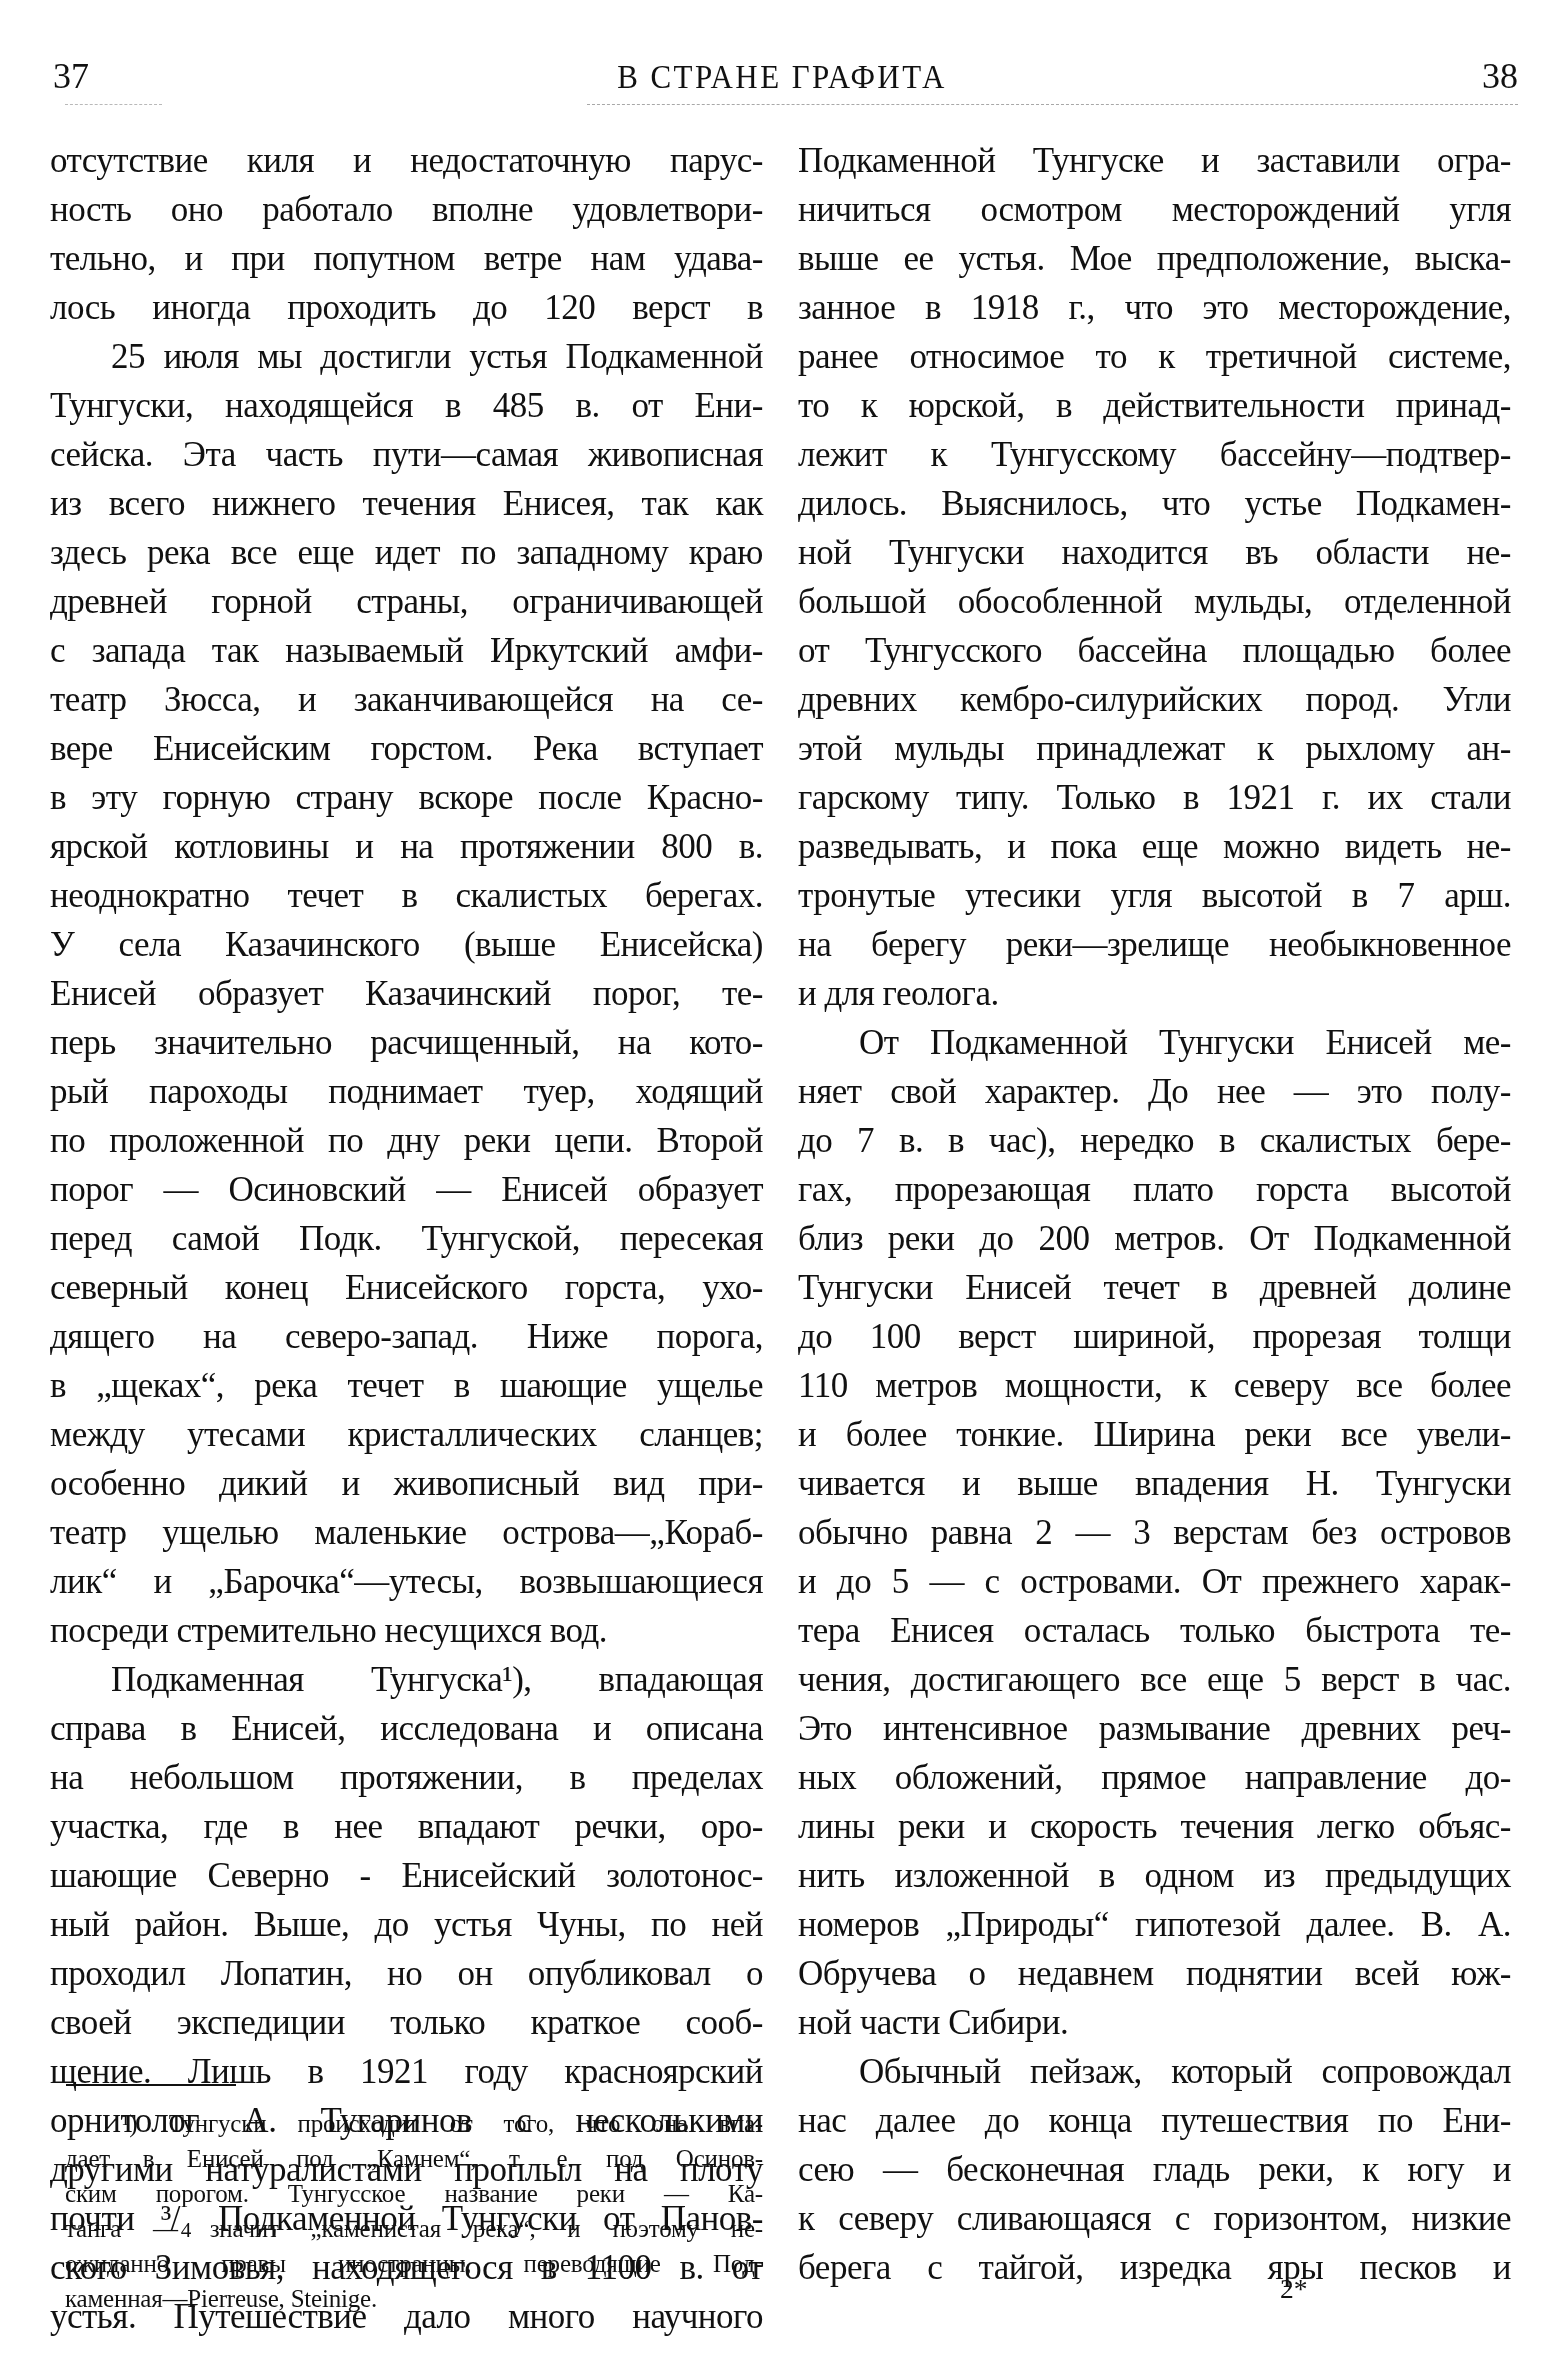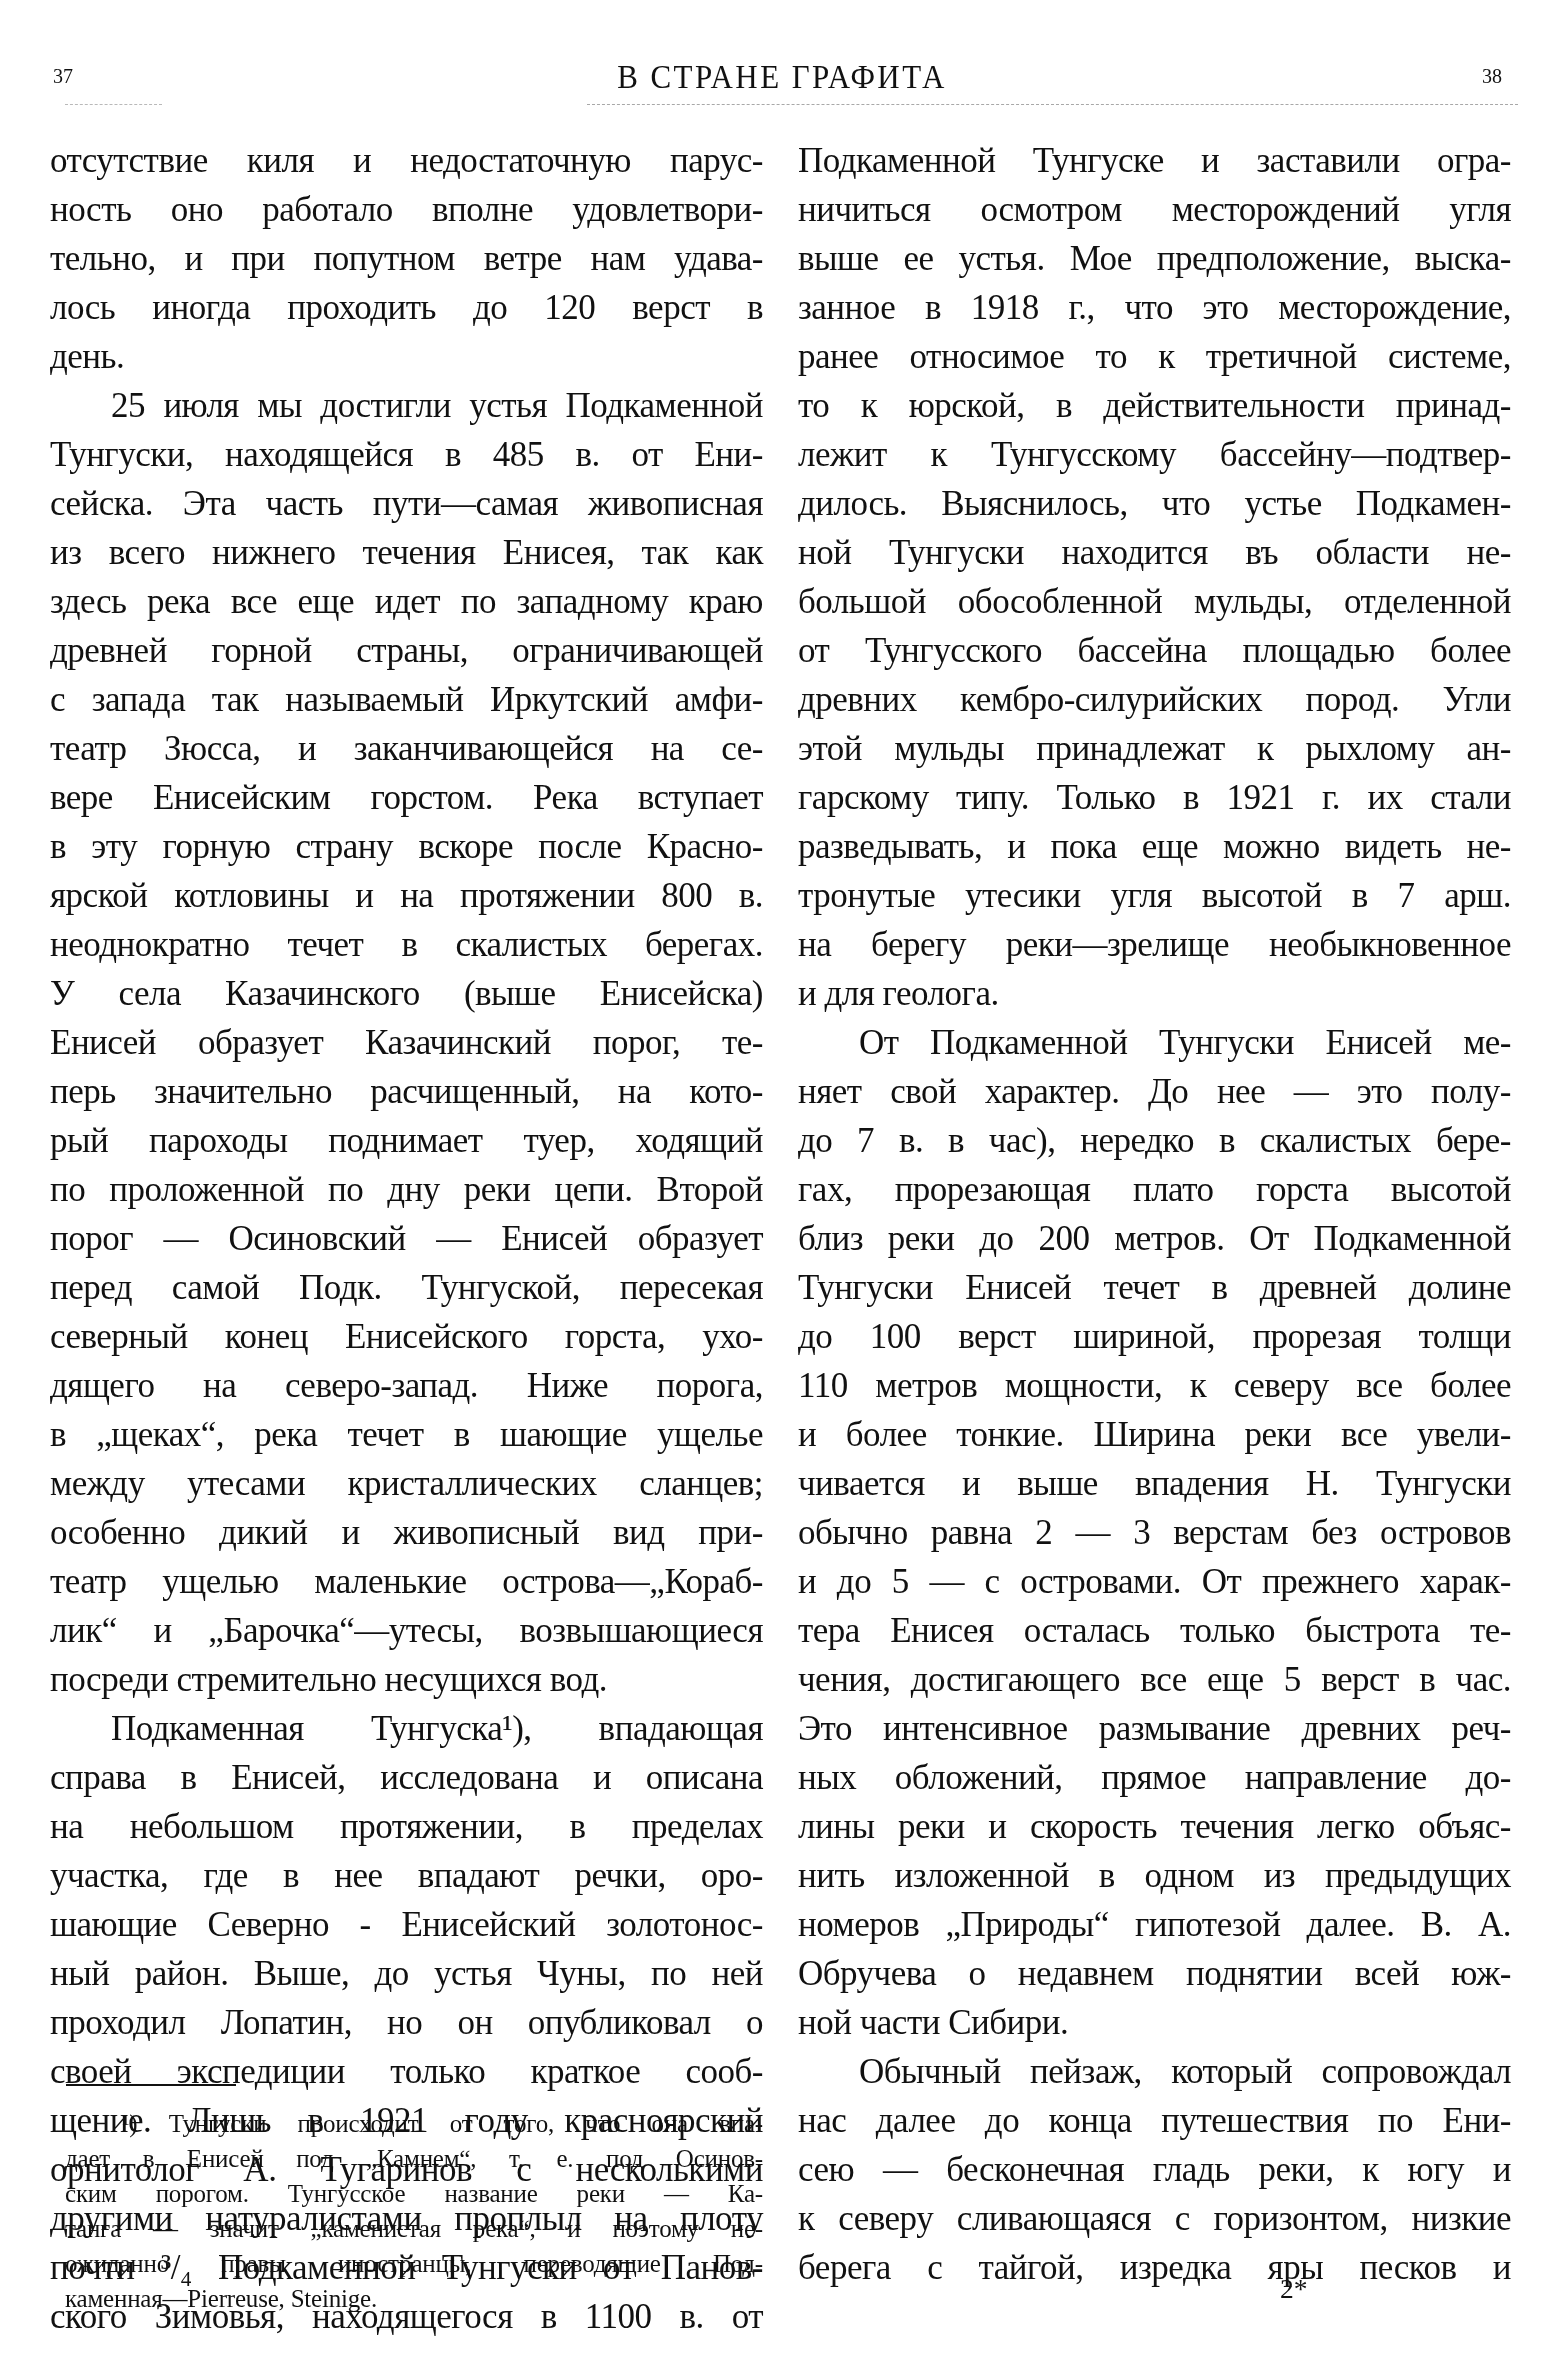--- a/index.html
+++ b/index.html
@@ -1,21 +1,21 @@
 <!DOCTYPE html>
 <html style="font-size:13px"><head>
 <meta charset="utf-8">
 <style>
   html, body { margin: 0; padding: 0; background: #ffffff; }
   body {
     width: 1564px; height: 2354px; position: relative; overflow: hidden;
     font-family: "Liberation Serif", "DejaVu Serif", serif;
     color: #111111;
   }
-  .page-num { position: absolute; top: 58px; font-size: 20px; line-height: 37px; }
+  .page-num { position: absolute; top: 58px; font-size: 36px; line-height: 37px; }
   .page-num.left { left: 53px; }
   .page-num.right { left: 1482px; }
   .running-head {
     position: absolute; top: 58px; left: 0; width: 1564px; text-align: center;
     font-size: 31px; line-height: 37px; letter-spacing: 2.4px; transform: scaleY(1.08);
   }
   .head-rule {
     position: absolute; top: 104px; height: 0; border-top: 1.6px dashed #b9b9b9;
   }
   .head-rule.r1 { left: 65px; width: 97px; }
@@ -60,21 +60,20 @@
   <div class="page-num right">38</div>
   <div class="head-rule r1"></div>
   <div class="head-rule r2"></div>
 </div>
 
 <div class="column left" id="col-left">
     <span class="line">отсутствие киля и недостаточную парус-</span>
     <span class="line">ность оно работало вполне удовлетвори-</span>
     <span class="line">тельно, и при попутном ветре нам удава-</span>
     <span class="line">лось иногда проходить до 120 верст в</span>
-    <span class="line last">день.</span>
     <span class="line indent">25 июля мы достигли устья Подкаменной</span>
     <span class="line">Тунгуски, находящейся в 485 в. от Ени-</span>
     <span class="line">сейска. Эта часть пути—самая живописная</span>
     <span class="line">из всего нижнего течения Енисея, так как</span>
     <span class="line">здесь река все еще идет по западному краю</span>
     <span class="line">древней горной страны, ограничивающей</span>
     <span class="line">с запада так называемый Иркутский амфи-</span>
     <span class="line">театр Зюсса, и заканчивающейся на се-</span>
     <span class="line">вере Енисейским горстом. Река вступает</span>
     <span class="line">в эту горную страну вскоре после Красно-</span>

